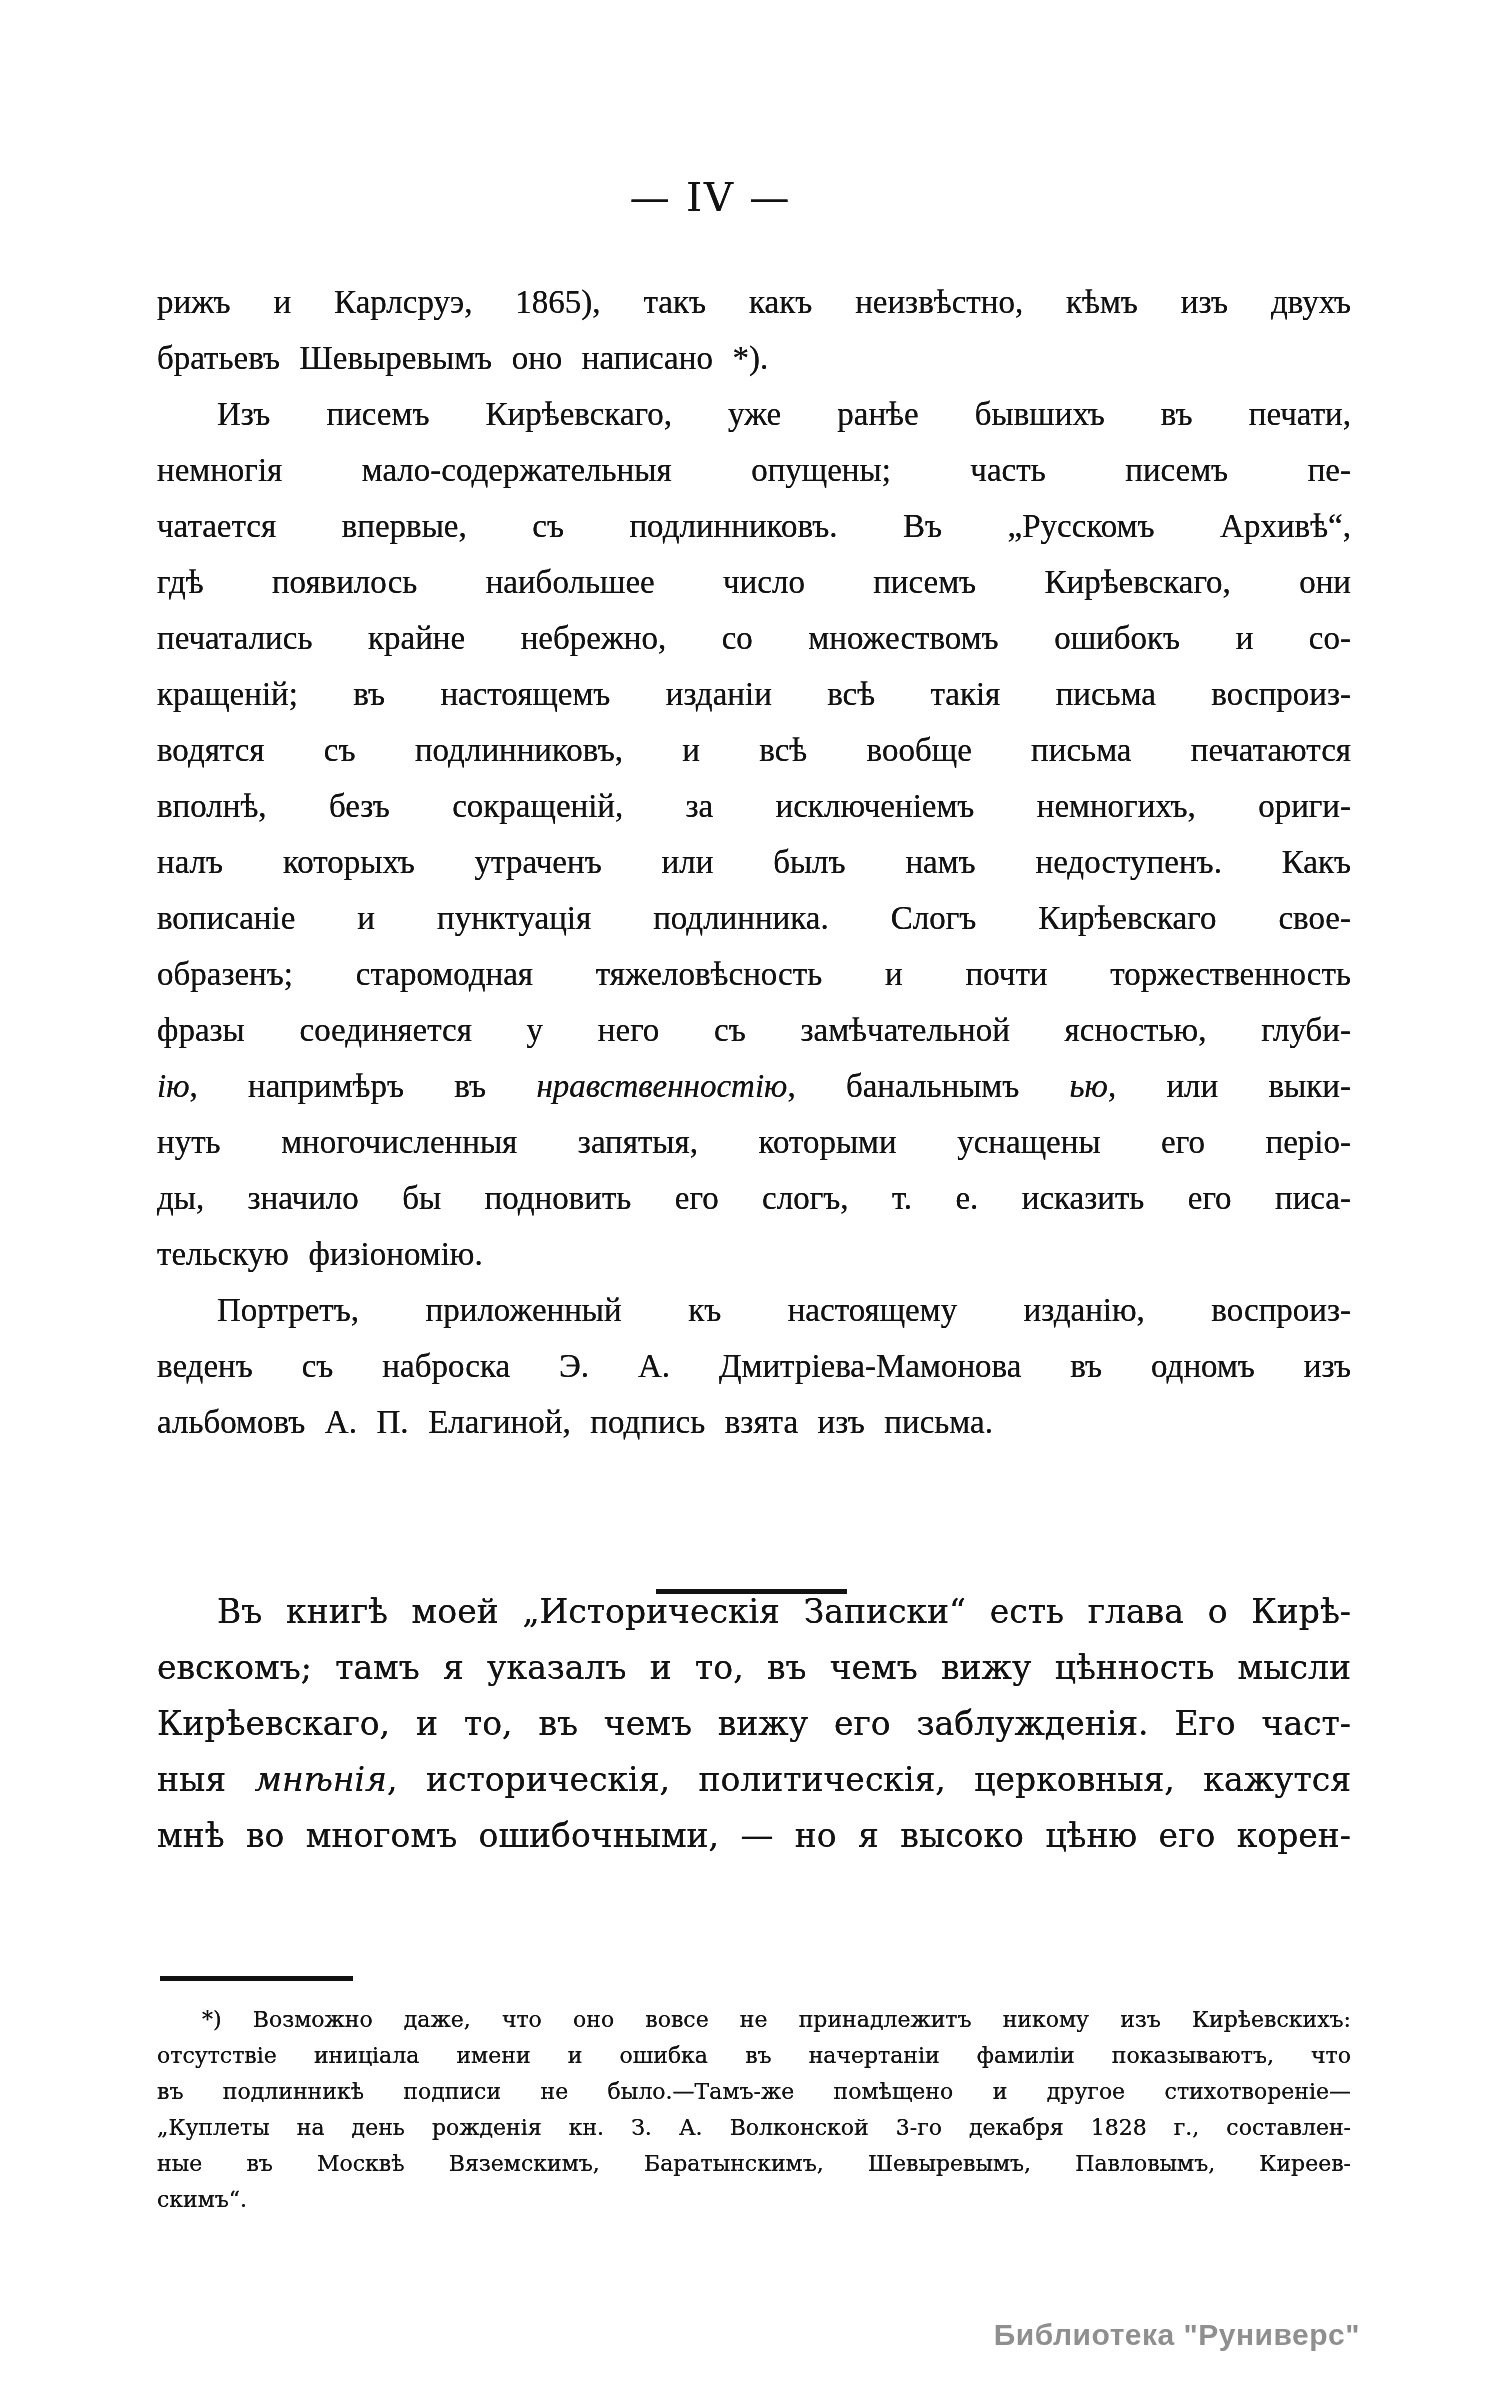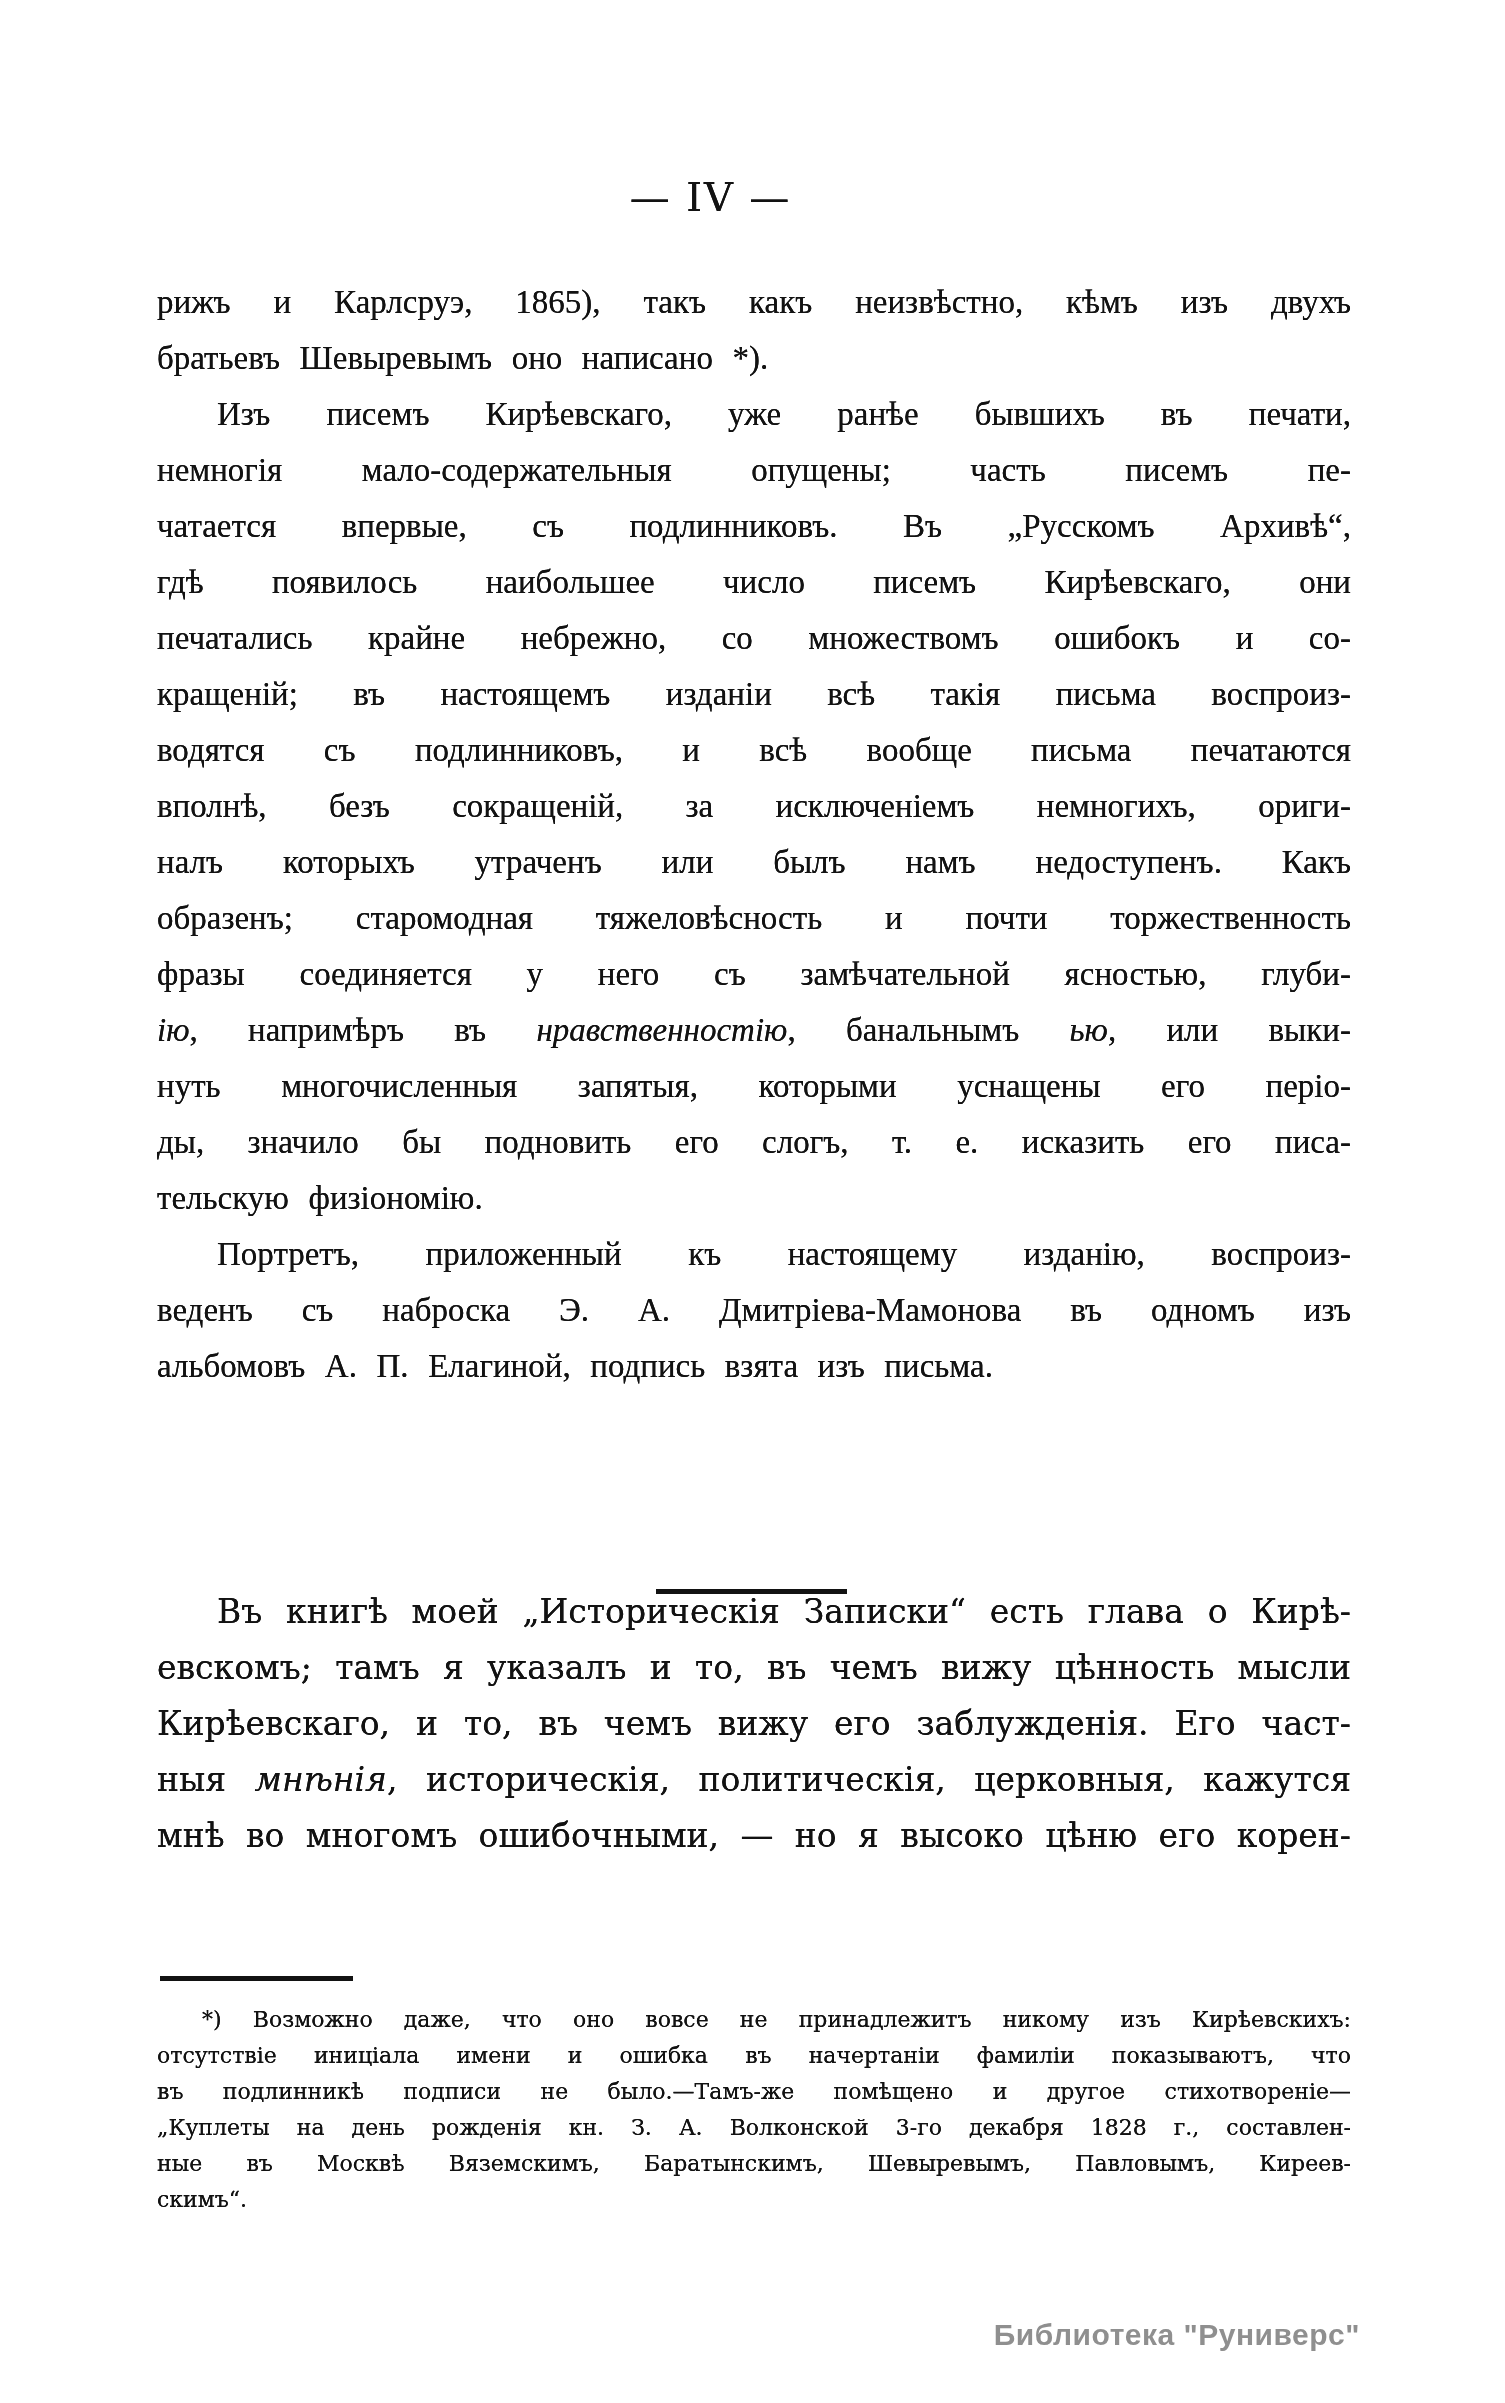--- a/index.html
+++ b/index.html
@@ -59,20 +59,21 @@
     <div class="line"><span class="rm">братьевъ Шевыревымъ оно написано *).</span></div>
     <div class="line just ind"><span class="rm">Изъ писемъ Кирѣевскаго, уже ранѣе бывшихъ въ печати,</span></div>
     <div class="line just"><span class="rm">немногія мало-содержательныя опущены; часть писемъ пе-</span></div>
     <div class="line just"><span class="rm">чатается впервые, съ подлинниковъ. Въ „Русскомъ Архивѣ“,</span></div>
     <div class="line just"><span class="rm">гдѣ появилось наибольшее число писемъ Кирѣевскаго, они</span></div>
     <div class="line just"><span class="rm">печатались крайне небрежно, со множествомъ ошибокъ и со-</span></div>
     <div class="line just"><span class="rm">кращеній; въ настоящемъ изданіи всѣ такія письма воспроиз-</span></div>
     <div class="line just"><span class="rm">водятся съ подлинниковъ, и всѣ вообще письма печатаются</span></div>
     <div class="line just"><span class="rm">вполнѣ, безъ сокращеній, за исключеніемъ немногихъ, ориги-</span></div>
     <div class="line just"><span class="rm">налъ которыхъ утраченъ или былъ намъ недоступенъ. Какъ</span></div>
+    <div class="line just"><span class="rm">вописаніе и пунктуація подлинника. Слогъ Кирѣевскаго свое-</span></div>
     <div class="line just"><span class="rm">образенъ; старомодная тяжеловѣсность и почти торжественность</span></div>
     <div class="line just"><span class="rm">фразы соединяется у него съ замѣчательной ясностью, глуби-</span></div>
     <div class="line just"><span class="it">ію</span><span class="rm">, напримѣръ въ </span><span class="it">нравственностію</span><span class="rm">, банальнымъ </span><span class="it">ью</span><span class="rm">, или выки-</span></div>
     <div class="line just"><span class="rm">нуть многочисленныя запятыя, которыми уснащены его періо-</span></div>
     <div class="line just"><span class="rm">ды, значило бы подновить его слогъ, т. е. исказить его писа-</span></div>
     <div class="line"><span class="rm">тельскую физіономію.</span></div>
     <div class="line just ind"><span class="rm">Портретъ, приложенный къ настоящему изданію, воспроиз-</span></div>
     <div class="line just"><span class="rm">веденъ съ наброска Э. А. Дмитріева-Мамонова въ одномъ изъ</span></div>
     <div class="line"><span class="rm">альбомовъ А. П. Елагиной, подпись взята изъ письма.</span></div>
   </div>

